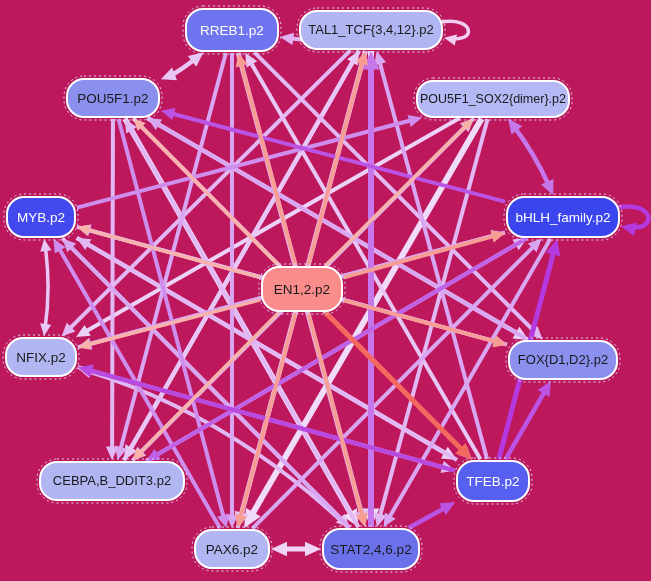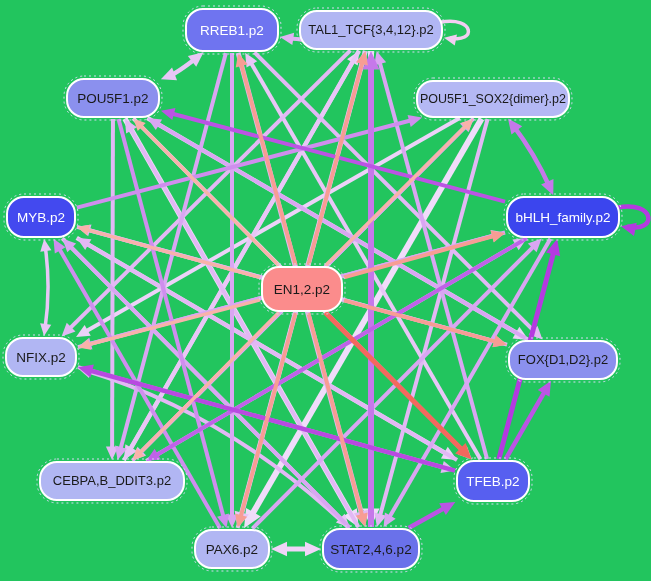--- a/index.html
+++ b/index.html
@@ -1,19 +1,19 @@
 <!DOCTYPE html>
 <html><head>
 <meta charset="utf-8">
 <style>
   html,body{margin:0;padding:0;background:#ffffff;}
   .stage{
     position:relative;
     width:651px;height:581px;
-    background:#22c55e;
+    background:#be185d;
     font-family:"Liberation Sans", sans-serif;
     overflow:hidden;
   }
   svg text{
     font-family:"Liberation Sans", sans-serif;
     dominant-baseline:middle;
     text-anchor:middle;
   }
 </style>
 </head>

